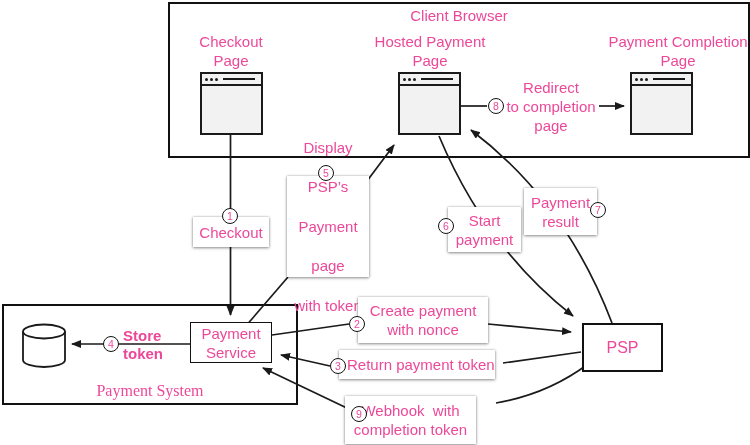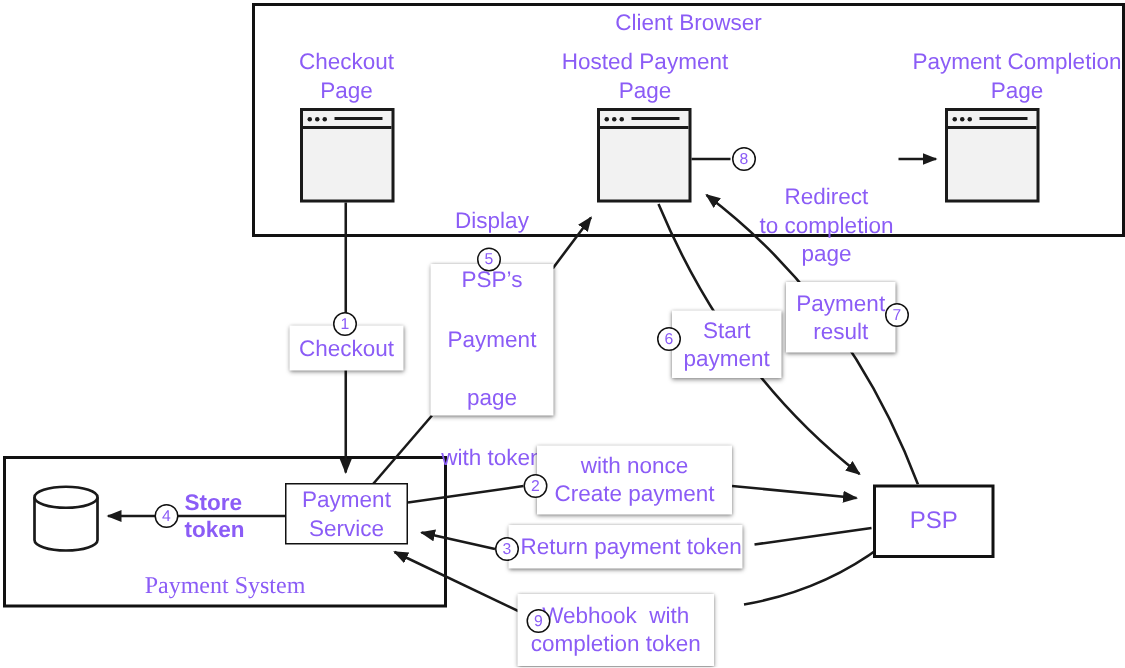--- a/index.html
+++ b/index.html
@@ -1,18 +1,18 @@
 <!DOCTYPE html>
 <html><head>
 <meta charset="utf-8">
 <style>
   html,body{margin:0;padding:0;background:#fff;}
   #canvas{
     position:relative;width:750px;height:445px;background:#fff;overflow:hidden;
-    font-family:"Liberation Sans",sans-serif;color:#8b5cf6;
+    font-family:"Liberation Sans",sans-serif;color:#ec4899;
   }
   
   .container-box{position:absolute;border:2px solid #111;background:#fff;z-index:1;}
   .container-label{position:absolute;width:100%;text-align:center;font-size:15px;z-index:2;}
   
   #wires{position:absolute;left:0;top:0;z-index:2;}
   
   .browser-icon{position:absolute;width:63px;height:63px;border:2px solid #1a1a1a;background:#f2f2f2;box-sizing:border-box;z-index:3;}
   .browser-titlebar{height:10px;border-bottom:2px solid #1a1a1a;display:flex;align-items:center;padding:0 3px;gap:2px;}
   .dot{width:3px;height:3px;border-radius:50%;background:#1a1a1a;flex:0 0 auto;}
@@ -138,39 +138,39 @@
     <div class="step-line">Start</div>
     <div class="step-line">payment</div>
   </div>
 
   <div class="step-box" style="left:524px;top:188px;width:73px;height:47px;">
     <div class="step-line">Payment</div>
     <div class="step-line">result</div>
   </div>
 
   <div class="step-box" style="left:358px;top:297px;width:130px;height:46px;">
+    <div class="step-line">Create payment</div>
     <div class="step-line">with nonce</div>
-    <div class="step-line">Create payment</div>
   </div>
 
   <div class="step-box" style="left:339px;top:350px;width:164px;height:29px;align-items:flex-start;padding-left:8px;width:156px;">
     <div class="step-line">Return payment token</div>
   </div>
 
   <div class="step-box" style="left:345px;top:396px;width:131px;height:48px;">
     <div class="step-line">Webhook  with</div>
     <div class="step-line">completion token</div>
   </div>
 
   <div class="step-text" style="left:123px;top:327px;text-align:left;line-height:18px;font-weight:bold;">
     <div>Store</div>
     <div>token</div>
   </div>
 
-  <div class="step-text" style="left:503px;top:78px;width:96px;text-align:center;margin-top:44px;">
+  <div class="step-text" style="left:503px;top:78px;width:96px;text-align:center;">
     <div>Redirect</div>
     <div>to completion</div>
     <div>page</div>
   </div>
 
   <div class="num-circle" style="left:222px;top:208px;">
       <span>1</span>
     </div>
   <div class="num-circle" style="left:349px;top:316px;">
       <span>2</span>

